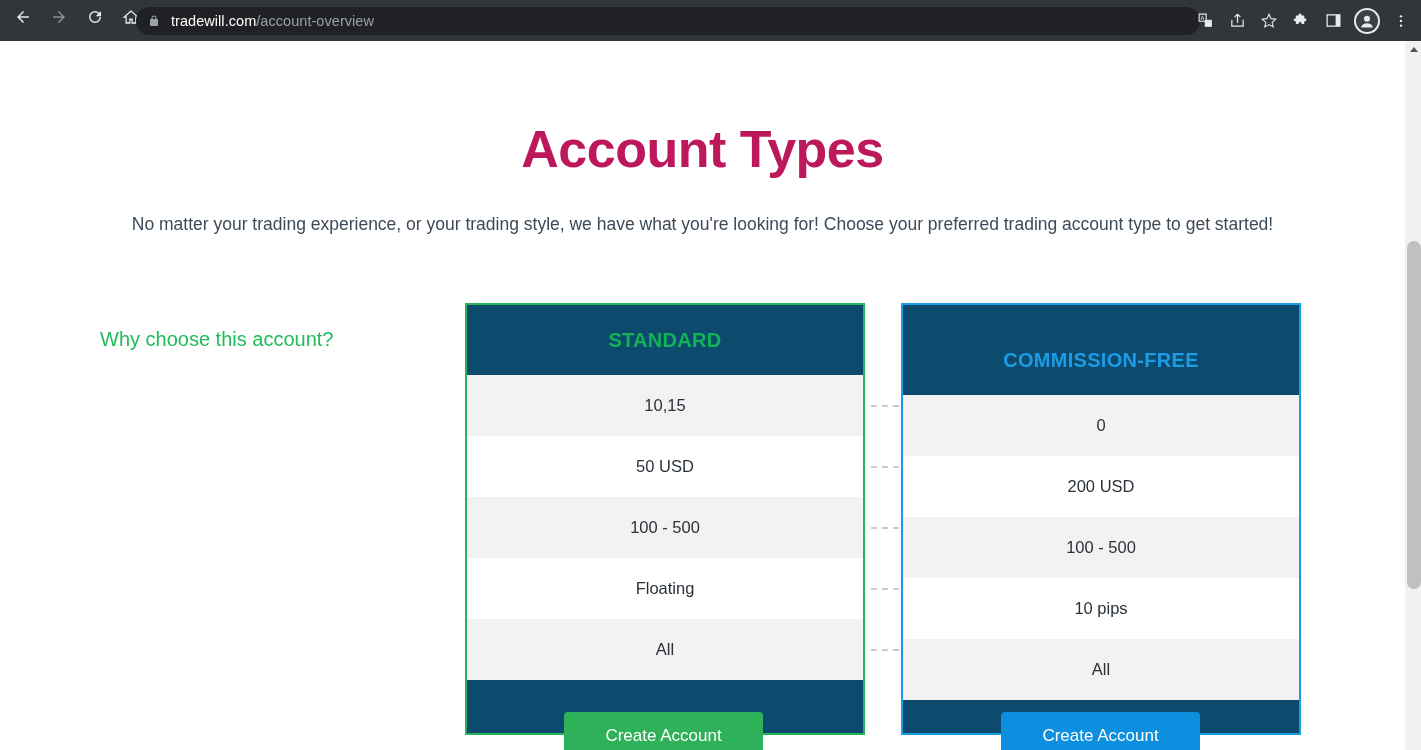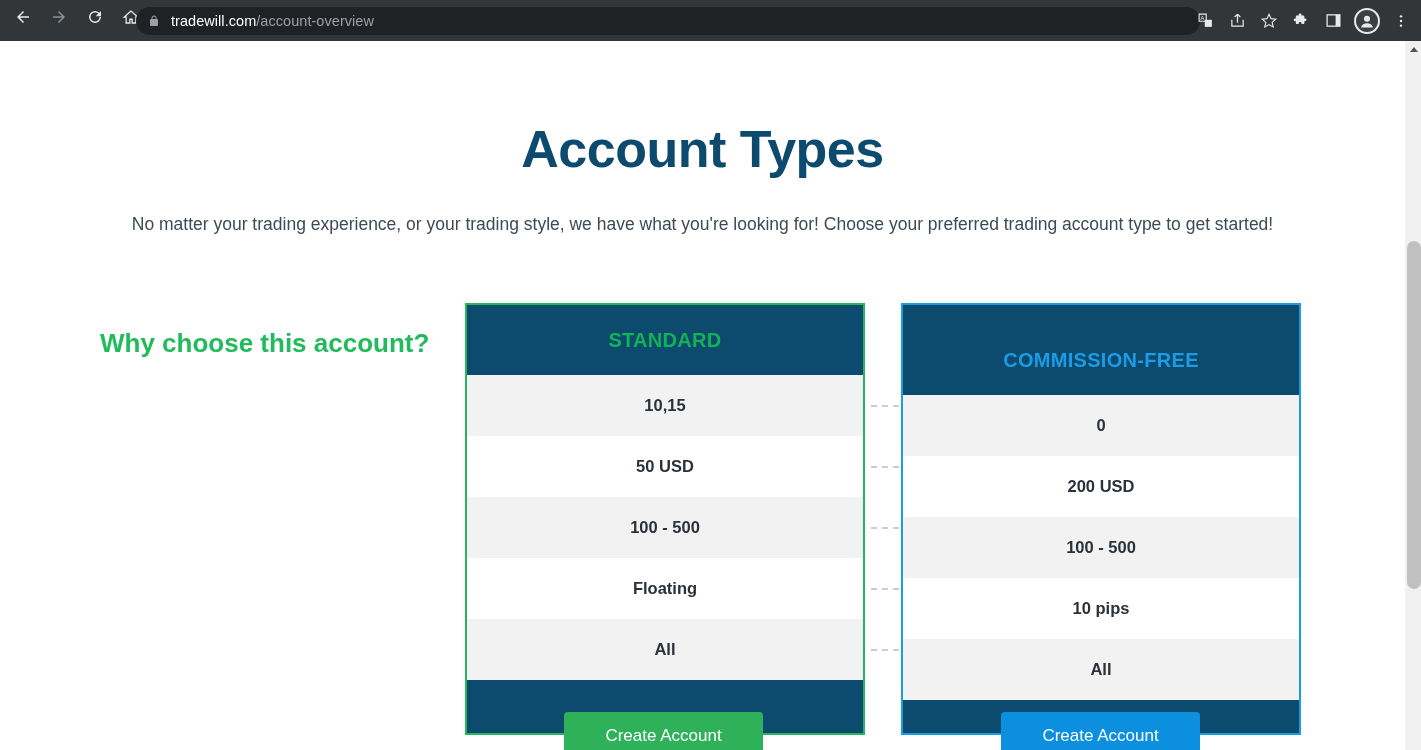--- a/index.html
+++ b/index.html
@@ -81,39 +81,39 @@
     overflow: hidden;
   }
 
   .page-title {
     position: absolute;
     top: 78px;
     left: 0; width: 1405px;
     text-align: center;
     font-size: 52px;
     font-weight: bold;
-    color: #0c4a6e;
+    color: #be185d;
     letter-spacing: -0.5px;
   }
   .page-subtitle {
     position: absolute;
     top: 173px;
     left: 0; width: 1405px;
     text-align: center;
     font-size: 17.5px;
     color: #3d4a57;
   }
 
   
   .why-heading {
     position: absolute;
     left: 100px;
     top: 287px;
-    font-size: 26px;
-    font-weight: bold;
+    font-size: 20px;
+    font-weight: normal;
     color: #22bb5b;
   }
   .feature-list {
     position: absolute;
     left: 100px;
     top: 340px;
     width: 380px;
   }
   .feature-row {
     position: relative;
@@ -162,21 +162,21 @@
   }
   .card-standard .card-header { color: #12b257; }
   .card-commission .card-header { color: #1c9ce5; margin-top: 20px; }
 
   .card-row {
     height: 61px;
     display: flex;
     align-items: center;
     justify-content: center;
     font-size: 16.5px;
-    font-weight: bold;
+    font-weight: normal;
     color: #2b3138;
     background: #ffffff;
   }
   .card-row.alt { background: #f2f2f2; }
 
   
   .mid-dash {
     position: absolute;
     left: 871px;
     width: 28px;

